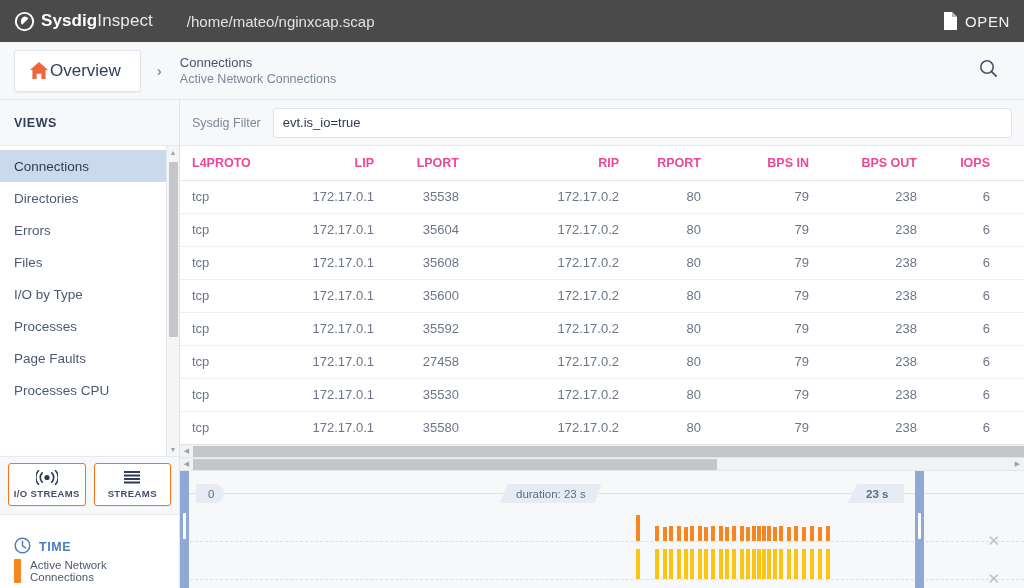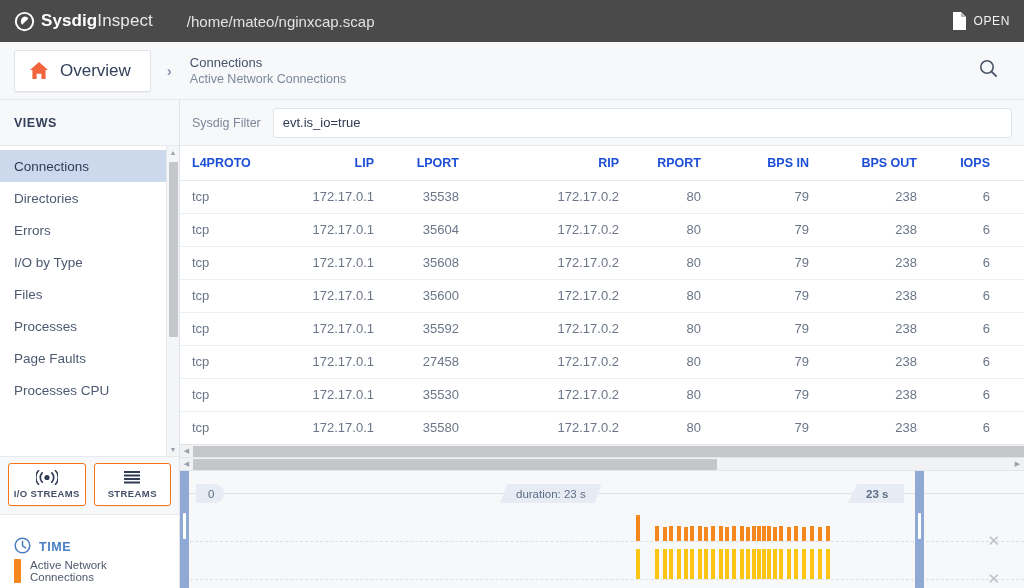--- a/index.html
+++ b/index.html
@@ -20,32 +20,32 @@
   }
   .logo-wrap { display: flex; align-items: center; }
   .logo-mark { width: 21px; height: 21px; margin-right: 6px; display:block; }
   .logo-text { font-size: 17px; letter-spacing: .1px; }
   .logo-text b { font-weight: 700; }
   .logo-text span.light { font-weight: 400; color: #e8e8e8; }
   .filepath {
     margin-left: 34px; font-size: 15px; color: #e2e2e2; font-weight: 400;
   }
   .topbar-right { margin-left: auto; display: flex; align-items: center; gap: 7px; }
-  .open-label { font-size: 12px; letter-spacing: .6px; color: #f2f2f2; }
+  .open-label { font-size: 15px; letter-spacing: .6px; color: #f2f2f2; }
 
   
   .crumbbar {
     height: 58px; flex: 0 0 58px; background: #f7f8fa;
     border-bottom: 1px solid #e3e6ec;
     display: flex; align-items: center; padding: 0 14px;
     position: relative;
   }
   .overview-btn {
     background: #fff; border: 1px solid #e0e3e9; border-radius: 3px;
-    height: 42px; display: flex; align-items: center; gap: 11px;
+    height: 42px; display: flex; align-items: center; gap: 1px;
     padding: 0 19px 0 14px; box-shadow: 0 1px 1px rgba(0,0,0,.05);
   }
   .overview-label { font-size: 17px; color: #33405a; }
   .crumb-sep { color: #8d97a8; font-size: 15px; margin: 0 18px 0 16px; font-weight: 600;}
   .crumb-texts { display: flex; flex-direction: column; gap: 2px; }
   .crumb-title { font-size: 13px; color: #46536b; }
   .crumb-sub { font-size: 12.5px; color: #7c879b; }
   .search-btn { margin-left: auto; margin-right: 12px; }
 
   
@@ -119,21 +119,21 @@
   .filter-input {
     flex: 1 1 auto; height: 30px; background: #fff;
     border: 1px solid #dfe3ea; border-radius: 3px;
     font-size: 13px; color: #2f3b52; padding: 0 9px;
     font-family: "Liberation Sans", sans-serif;
   }
 
   .tablewrap { flex: 1 1 auto; position: relative; min-height: 0; overflow: hidden; background: #fff; }
   table.grid { width: 100%; border-collapse: collapse; table-layout: fixed; }
   table.grid th {
-    font-size: 12.5px; font-weight: 700; color: #1d4ed8;
+    font-size: 12.5px; font-weight: 700; color: #ec4899;
     padding: 0 12px; height: 34px; text-align: right;
     border-bottom: 1px solid #e6e9ef; background: #fff; white-space: nowrap;
   }
   table.grid th.left { text-align: left; }
   table.grid td {
     font-size: 13px; color: #6b7689; padding: 0 12px; height: 33px;
     text-align: right; border-bottom: 1px solid #eef0f4; white-space: nowrap;
   }
   table.grid td.left { text-align: left; }
   col.c-proto { width: 88px; }
@@ -235,24 +235,24 @@
             <div class="view-item active">
               <span>Connections</span>
             </div>
             <div class="view-item">
               <span>Directories</span>
             </div>
             <div class="view-item">
               <span>Errors</span>
             </div>
             <div class="view-item">
+              <span>Files</span>
+            </div>
+            <div class="view-item">
               <span>I/O by Type</span>
-            </div>
-            <div class="view-item">
-              <span>Files</span>
             </div>
             <div class="view-item">
               <span>Processes</span>
             </div>
             <div class="view-item">
               <span>Page Faults</span>
             </div>
             <div class="view-item">
               <span>Processes CPU</span>
             </div>

